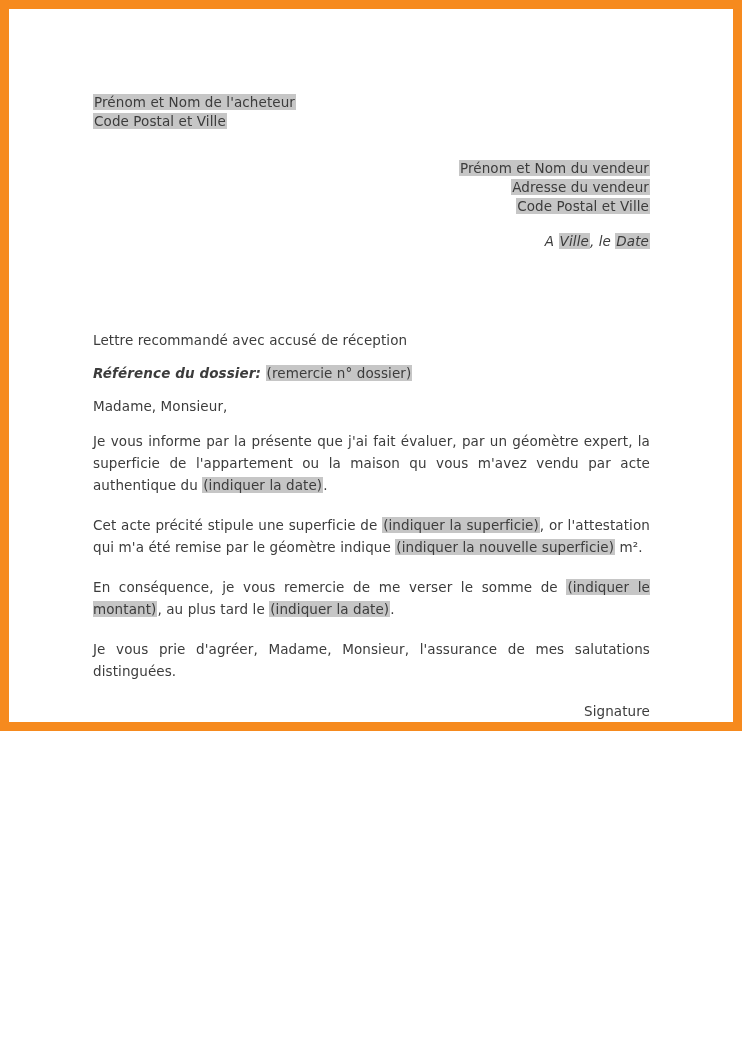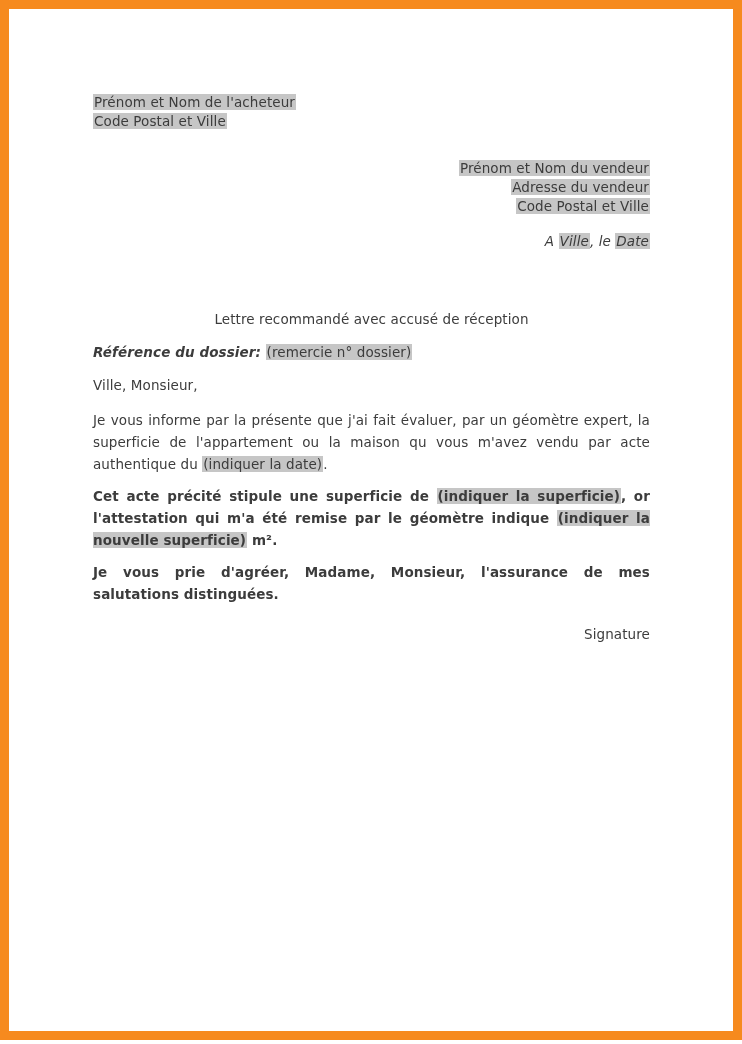--- a/index.html
+++ b/index.html
@@ -1,18 +1,18 @@
 <!DOCTYPE html>
 <html><head>
 <meta charset="utf-8">
 <style>
   html, body { margin: 0; padding: 0; background: #ffffff; }
   .page {
     width: 742px;
-    height: 1040px;
+    height: 731px;
     box-sizing: border-box;
     border: 9px solid #F68A1E;
     background: #ffffff;
     position: relative;
     font-family: "DejaVu Sans", "Liberation Sans", sans-serif;
     color: #3C3C3C;
     overflow: hidden;
   }
   .content { padding: 84px 83px 0 84px; }
 
@@ -22,25 +22,25 @@
   .recipient-block { margin-top: 28px; text-align: right; }
   .date-line { margin-top: 16px; text-align: right; font-size: 13.5px; line-height: 19px; letter-spacing: 0.1px; font-style: italic; }
 
   .para {
     margin: 0;
     font-size: 13.5px;
     line-height: 22px;
     letter-spacing: 0.1px;
     text-align: justify;
   }
-  .subject-line   { margin-top: 57px; text-align: center; }
+  .subject-line   { margin-top: 78px; text-align: left; }
   .reference-line { margin-top: 11px; text-align: left; }
   .salutation     { margin-top: 11px; text-align: left; }
   .p-first  { margin-top: 13px; }
-  .p-next   { margin-top: 10px; font-weight: bold; }
+  .p-next   { margin-top: 18px; }
   .ref-label { font-weight: bold; font-style: italic; }
 
   .signature-line {
     margin-top: 18px;
     text-align: right;
     font-size: 13.5px;
     line-height: 22px;
     letter-spacing: 0.1px;
   }
 
@@ -70,27 +70,28 @@
       <div class="addr-line"><span class="hl">Adresse du vendeur</span></div>
       <div class="addr-line"><span class="hl">Code Postal et Ville</span></div>
     </div>
 
     <div class="date-line"><span>A </span><span class="hl">Ville</span><span>, le </span><span class="hl">Date</span></div>
 
     <p class="para subject-line">Lettre recommandé avec accusé de réception</p>
 
     <p class="para reference-line"><span class="ref-label">Référence du dossier:</span> <span class="hl">(remercie n° dossier)</span></p>
 
-    <p class="para salutation">Ville, Monsieur,</p>
+    <p class="para salutation">Madame, Monsieur,</p>
 
     <p class="para p-first"><span>Je vous informe par la présente que j'ai fait évaluer, par un géomètre expert, la superficie de  l'appartement ou la maison qu vous m'avez vendu par acte authentique du </span><span class="hl">(indiquer la date)</span><span>.</span></p>
 
     <p class="para p-next"><span>Cet acte précité stipule une superficie de </span><span class="hl">(indiquer la superficie)</span><span>, or l'attestation qui m'a été remise par le géomètre indique </span><span class="hl">(indiquer la nouvelle superficie)</span><span> m².</span></p>
 
 
+    <p class="para p-next"><span>En conséquence, je vous remercie de me verser le somme de </span><span class="hl">(indiquer le montant)</span><span>, au plus tard le </span><span class="hl">(indiquer la date)</span><span>.</span></p>
 
     <p class="para p-next">Je vous prie d'agréer, Madame, Monsieur, l'assurance de mes salutations distinguées.</p>
 
     <div class="signature-line">Signature</div>
 
   </div>
 
 </div>
 
 </body></html>

